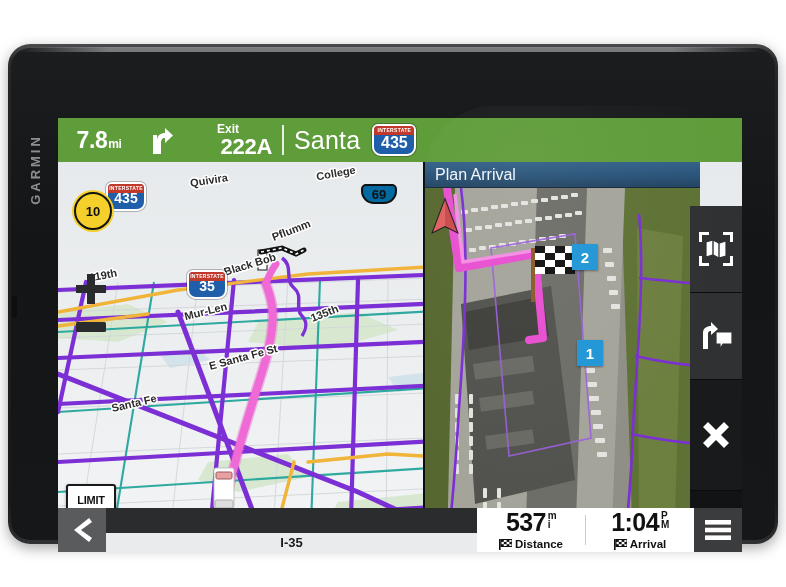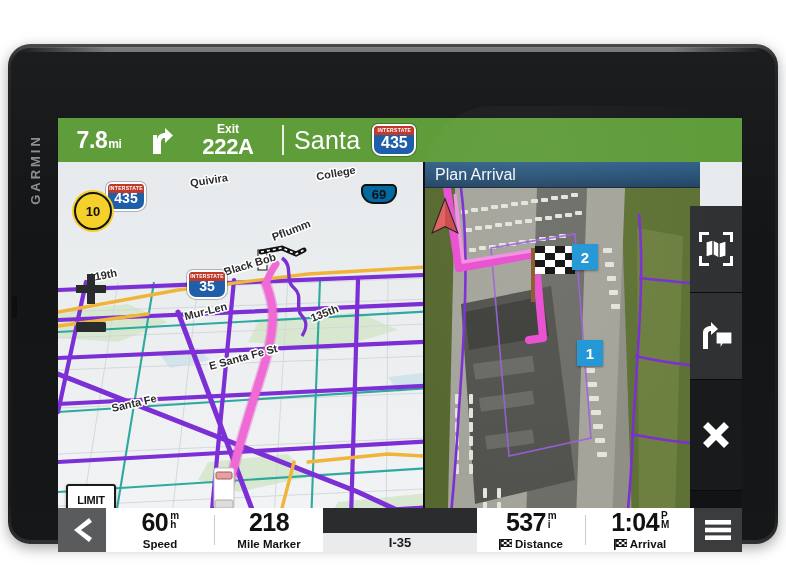--- a/index.html
+++ b/index.html
@@ -53,21 +53,21 @@
   .banner .dist{
     width:82px;text-align:center;color:#fff;font-weight:700;font-size:23px;line-height:1;
     letter-spacing:-.4px;
   }
   .banner .dist .u{font-size:12px;font-weight:700;vertical-align:baseline;margin-left:1px;}
   .banner .turnicon{width:44px;display:flex;align-items:center;justify-content:center;}
   .banner .exitwrap{
     flex:0 0 auto;width:88px;text-align:center;color:#fff;line-height:1;
   }
   .banner .exitwrap .lbl{font-size:12px;font-weight:700;display:block;margin-bottom:1px;}
-  .banner .exitwrap .num{font-size:22px;font-weight:700;display:block;letter-spacing:-.3px;}
+  .banner .exitwrap .num{font-size:22px;font-weight:700;display:block;letter-spacing:-.3px;text-align:right;}
   .banner .vrule{width:2px;height:30px;background:rgba(255,255,255,.85);margin:0 10px;}
   .banner .dirn{color:#fff;font-size:25px;font-weight:400;letter-spacing:.2px;}
   .banner .shield{margin-left:12px;}
 
   
   .i-shield{position:relative;display:inline-block;}
   .i-shield .body{
     width:44px;height:32px;border-radius:6px 6px 9px 9px;
     background:#1f5fa9;border:2px solid #ffffff;box-sizing:border-box;
     display:flex;align-items:flex-end;justify-content:center;
@@ -546,39 +546,20 @@
         </div>
       </div>
 
       <div class="bottombar">
         <div class="backbtn">
           <svg width="20" height="26" viewBox="0 0 20 26">
             <path d="M17 1 L20 5 L9 13 L20 21 L17 25 L2 13 Z" fill="#fff"></path>
           </svg>
         </div>
 
-        <div class="datagroup">
-          <div class="cell">
-            <div class="big">
-              <span>60</span>
-              <span class="unit">
-                <span>m</span>
-                <span>h</span>
-              </span>
-            </div>
-            <div class="sub">Speed</div>
-          </div>
-          <div class="cell-sep"></div>
-          <div class="cell">
-            <div class="big">
-                <span>218</span>
-              </div>
-            <div class="sub">Mile Marker</div>
-          </div>
-        </div>
 
         <div class="roadname">I-35</div>
 
         <div class="datagroup">
           <div class="cell">
             <div class="big">
               <span>537</span>
               <span class="unit">
                 <span>m</span>
                 <span>i</span>

